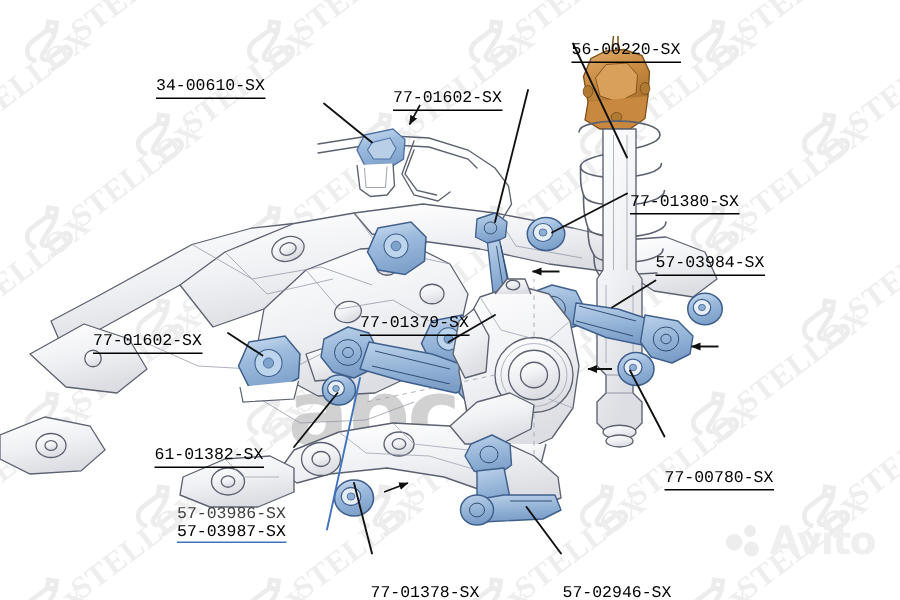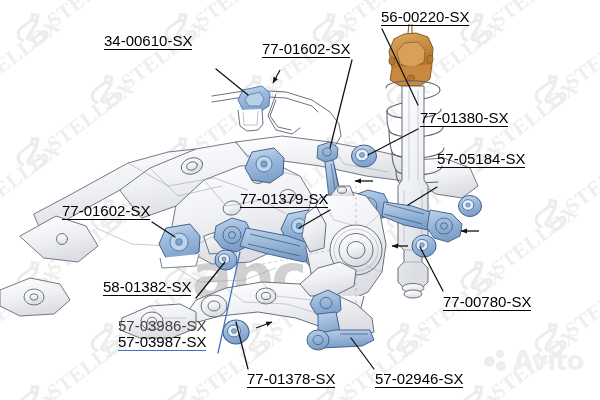--- a/index.html
+++ b/index.html
@@ -19,22 +19,22 @@
     display:flex;align-items:center;gap:3px;}
   #wm-avito .av-dots{position:relative;width:26px;height:22px;}
   #wm-avito .av-dots i{position:absolute;background:#ededed;border-radius:50%;display:block;}
   #wm-avito .av-txt{font-family:"DejaVu Sans", sans-serif;font-size:26px;font-weight:700;
     color:#efefef;line-height:1;letter-spacing:-1px;}
 
   
   #art{position:absolute;inset:0;z-index:4;}
 
   
-  .lbl{position:absolute;z-index:7;font-family:Liberation Sans, sans-serif;
-    font-size:15px;color:#000;white-space:nowrap;line-height:1.06;letter-spacing:0px;}
+  .lbl{position:absolute;z-index:7;font-family:Liberation Mono, monospace;
+    font-size:11px;color:#000;white-space:nowrap;line-height:1.06;letter-spacing:0px;margin-top:20px;}
   .lbl.boxed{border-bottom:1.4px solid #000;padding-bottom:0px;}
   .lbl.blueline{border-bottom:1.4px solid #4a79c4;}
   .lbl .hi{color:#3f73c0;}
   .lbl.stack span{display:block;}
 </style>
 </head>
 <body>
 
 <div id="stage">
 
@@ -555,30 +555,30 @@
       <div class="lbl stack boxed" style="left: 262px; top: 41px;">
         <span>77-01602-SX</span>
       </div>
       <div class="lbl stack boxed" style="left: 381px; top: 9px;">
         <span>56-00220-SX</span>
       </div>
       <div class="lbl stack boxed" style="left: 420px; top: 110px;">
         <span>77-01380-SX</span>
       </div>
       <div class="lbl stack boxed" style="left: 437px; top: 151px;">
-        <span>57-05184-SX</span>
+        <span>57-03984-SX</span>
       </div>
       <div class="lbl stack boxed" style="left: 240px; top: 191px;">
         <span>77-01379-SX</span>
       </div>
       <div class="lbl stack boxed" style="left: 62px; top: 203px;">
         <span>77-01602-SX</span>
       </div>
       <div class="lbl stack boxed" style="left: 103px; top: 279px;">
-        <span>58-01382-SX</span>
+        <span>61-01382-SX</span>
       </div>
       <div class="lbl stack boxed blueline" style="left: 118px; top: 318px; border-bottom-color: rgb(63, 115, 192);">
         <span class="hi" style="color: #404040;">57-03986-SX</span>
         <span>57-03987-SX</span>
       </div>
       <div class="lbl stack boxed" style="left: 247px; top: 371px;">
         <span>77-01378-SX</span>
       </div>
       <div class="lbl stack boxed" style="left: 443px; top: 294px;">
         <span>77-00780-SX</span>

